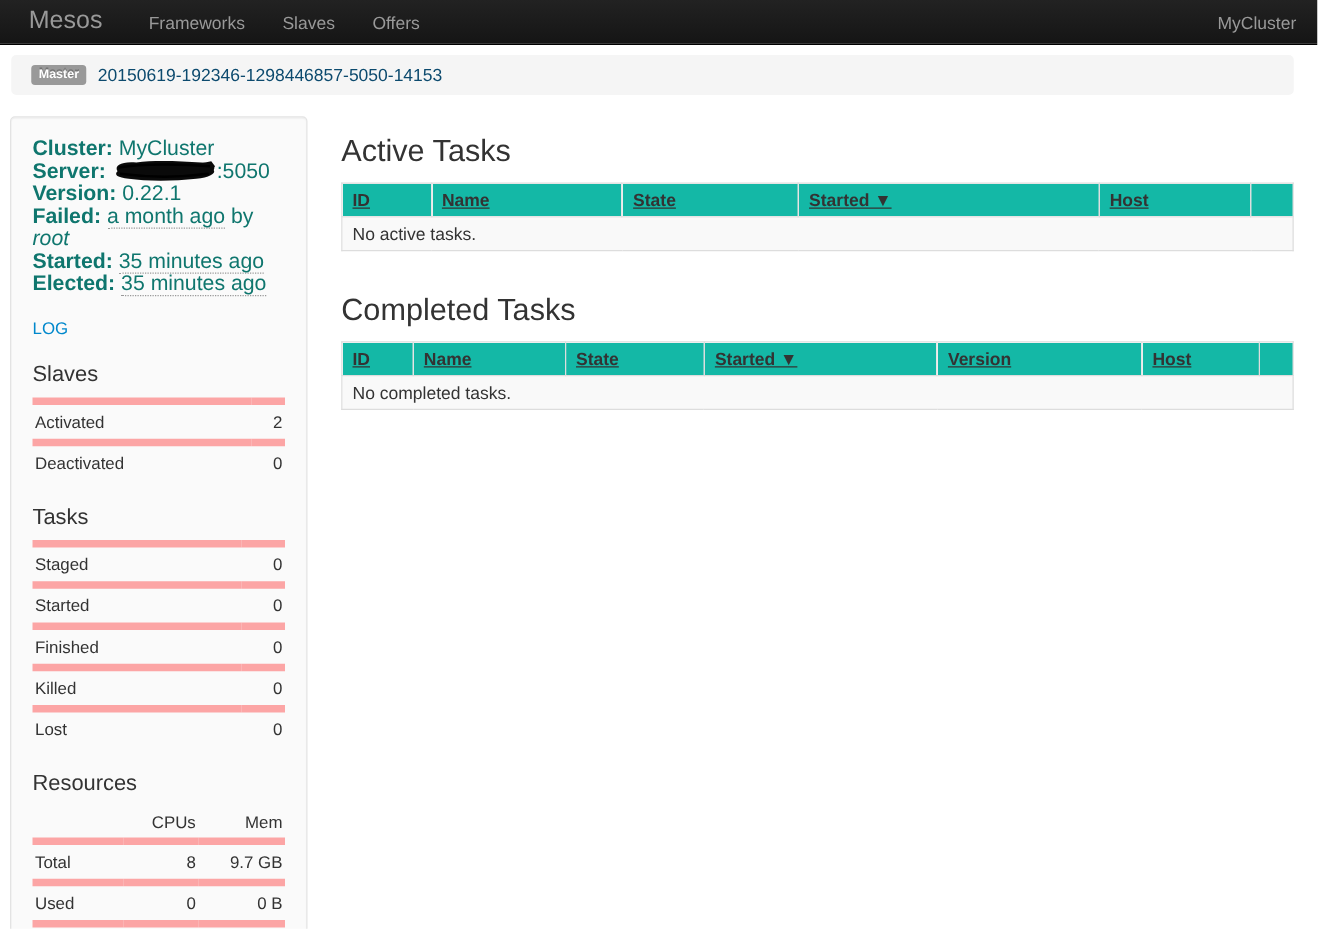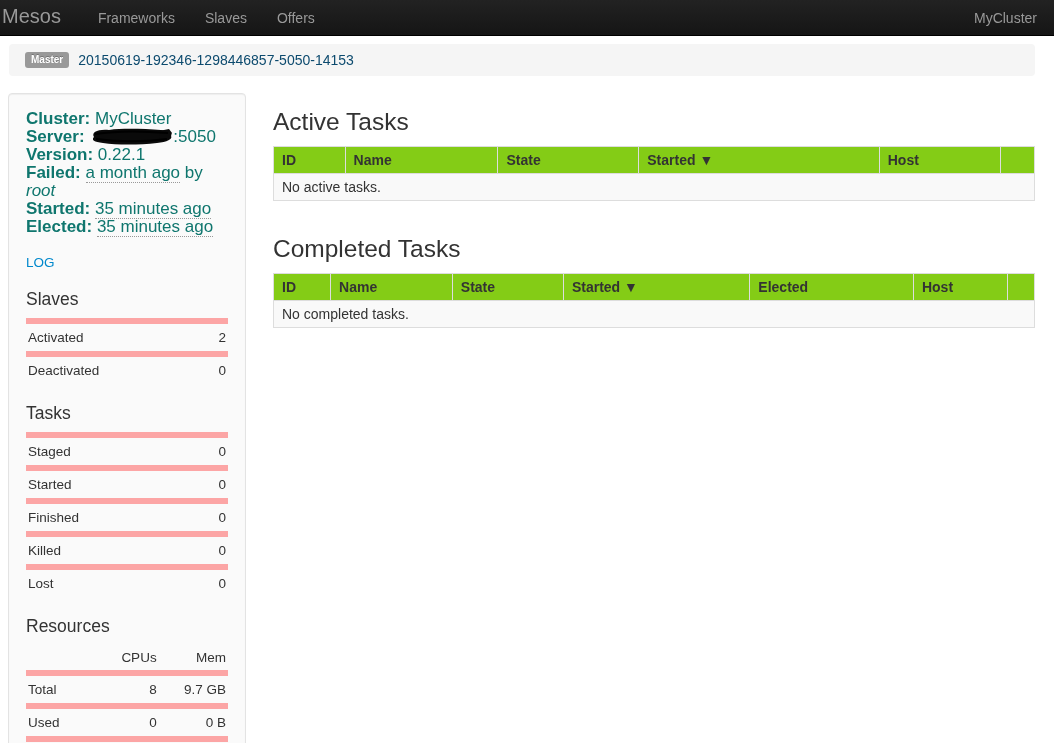--- a/index.html
+++ b/index.html
@@ -11,21 +11,21 @@
     font-size: 14px;
   }
 
   
   .navbar {
     height: 36px; display: flex; align-items: center;
     background: linear-gradient(#222222, #151515);
     border-bottom: 1px solid #000;
   }
   .navbar .brand {
-    color: #999; font-size: 20px; padding: 0 22px 2px 2px;
+    color: #999; font-size: 20px; padding: 0 22px 2px 23px;
     text-decoration: none; cursor: pointer;
   }
   .navbar .nav-link {
     color: #999; font-size: 14px; padding: 0 15px;
     text-decoration: none; cursor: pointer;
   }
   .navbar .navbar-right {
     margin-left: auto; padding-right: 17px; color: #999; font-size: 14px;
   }
 
@@ -79,21 +79,21 @@
   }
   .main-heading.second { margin-top: 33px; }
   .task-table {
     width: 100%; border-collapse: collapse; table-layout: fixed;
     font-size: 14px;
   }
   .task-table th, .task-table td {
     border: 1px solid #ddd; padding: 4px 8px; line-height: 18px;
     text-align: left; overflow: hidden; white-space: nowrap;
   }
-  .task-table th { font-weight: bold; cursor: pointer; background: #84cc16; }
+  .task-table th { font-weight: bold; cursor: pointer; background: #14b8a6; text-decoration: underline; }
   .task-table tbody tr { background: #f9f9f9; }
 
   .active-t th:nth-child(1) { width: 9.4%; }
   .active-t th:nth-child(2) { width: 20.1%; }
   .active-t th:nth-child(3) { width: 18.5%; }
   .active-t th:nth-child(4) { width: 31.6%; }
   .active-t th:nth-child(5) { width: 16.0%; }
   .active-t th:nth-child(6) { width: 4.4%; }
 
   .completed-t th:nth-child(1) { width: 7.5%; }
@@ -254,21 +254,21 @@
     </table>
 
     <div class="main-heading second">Completed Tasks</div>
     <table class="task-table completed-t">
       <thead>
           <tr>
             <th>ID</th>
             <th>Name</th>
             <th>State</th>
             <th>Started ▼</th>
-            <th>Elected</th>
+            <th>Version</th>
             <th>Host</th>
             <th></th>
           </tr>
         </thead>
       <tbody>
         <tr>
           <td colspan="7">No completed tasks.</td>
         </tr>
       </tbody>
     </table>

